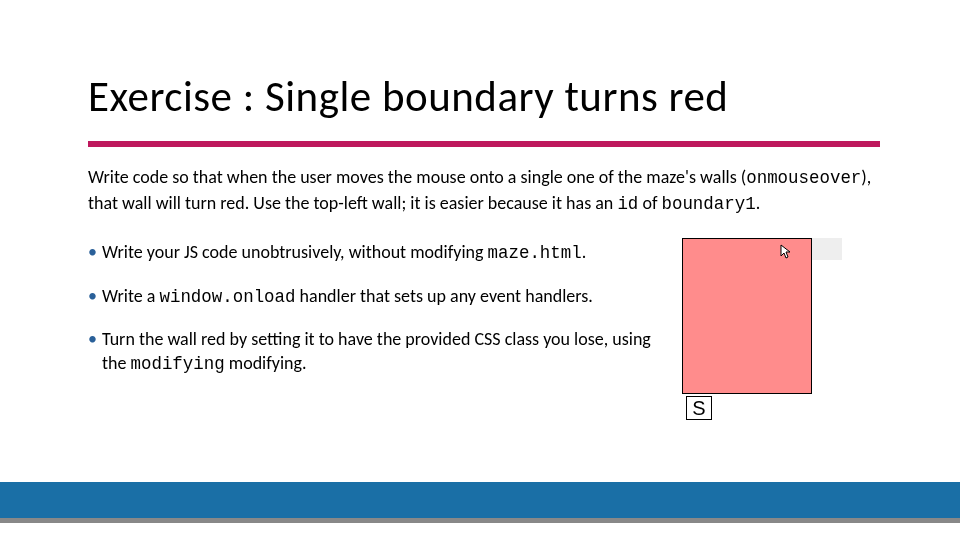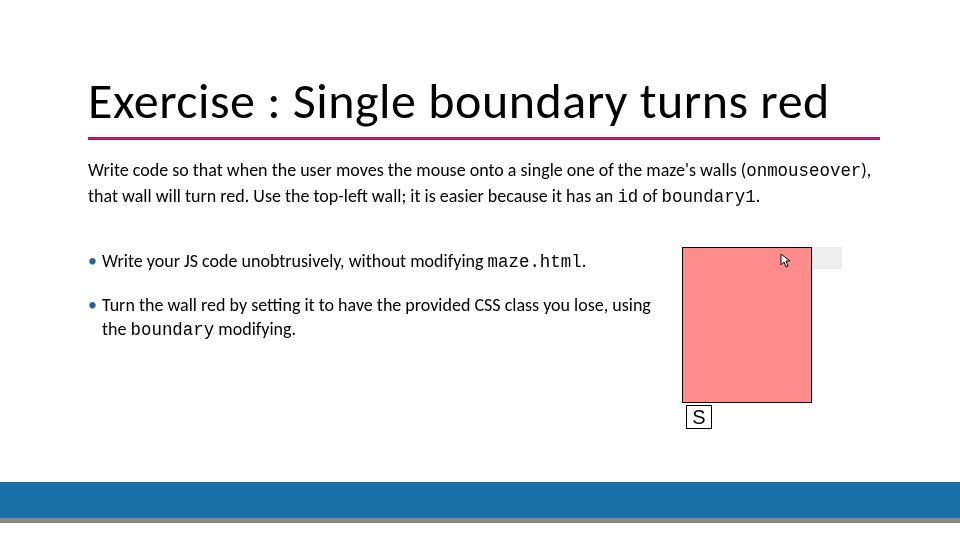--- a/index.html
+++ b/index.html
@@ -1,19 +1,19 @@
 <!DOCTYPE html>
 <html><head>
 <meta charset="utf-8">
 <style>
   * { box-sizing: border-box; margin: 0; padding: 0; }
   html, body { width: 960px; height: 540px; font-family: "Segoe UI", "Calibri", Arial, sans-serif; background: #fff; color: #000; overflow: hidden; }
   .slide { position: relative; width: 960px; height: 540px; padding: 70px 80px 0 88px; }
-  .title { font-size: 50px; font-weight: 400; letter-spacing: 0.5px; color: #000; padding-bottom: 6px; border-bottom: 3px solid #be185d; margin-bottom: 18px; }
-  .intro { font-size: 18px; line-height: 1.35; margin-bottom: 40px; max-width: 790px; }
+  .title { font-size: 43px; font-weight: 400; letter-spacing: 0.5px; color: #000; padding-bottom: 18px; border-bottom: 6px solid #be185d; margin-bottom: 18px; }
+  .intro { font-size: 18px; line-height: 1.35; margin-bottom: 24px; max-width: 790px; }
   code, .mono { font-family: "Courier New", Courier, monospace; font-size: 0.97em; }
   .content-row { display: flex; gap: 24px; align-items: flex-start; }
   .bullets { flex: 1; max-width: 570px; }
   .bullets li { list-style: none; font-size: 18px; line-height: 1.35; margin-bottom: 18px; padding-left: 14px; position: relative; }
   .bullets li::before { content: "•"; position: absolute; left: 0; top: 0; color: #2a6099; font-size: 18px; }
   .figure { width: 160px; height: 184px; background: #eeeeee; position: relative; flex-shrink: 0; margin-top: -2px; }
   .fig-red { position: absolute; left: 0; top: 0; width: 130px; height: 156px; background: #ff8c8c; border: 1px solid #000; }
   .fig-whitebar { position: absolute; left: 130px; top: 22px; width: 30px; height: 134px; background: #fff; }
   .fig-bottom { position: absolute; left: 0; top: 156px; width: 160px; height: 28px; background: #fff; }
   .fig-s { position: absolute; left: 4px; top: 158px; width: 26px; height: 24px; border: 1px solid #000; background: #fff; font-family: Arial, sans-serif; font-size: 20px; line-height: 22px; text-align: center; }
@@ -31,21 +31,24 @@
   <p class="intro">
     <span>Write code so that when the user moves the mouse onto a single one of the maze's walls (</span><code class="mono">onmouseover</code><span>), that wall will turn red. Use the top-left wall; it is easier because it has an </span><code class="mono">id</code><span> of </span><code class="mono">boundary1</code><span>.</span>
   </p>
 
   <div class="content-row">
     <ul class="bullets">
       <li>
         <span>Write your JS code unobtrusively, without modifying </span><code class="mono">maze.html</code><span>.</span>
       </li>
       <li>
-        <span>Turn the wall red by setting it to have the provided CSS class you lose, using the </span><code class="mono">boundary</code><span> modifying.</span>
+        <span>Write a </span><code class="mono">window.onload</code><span> handler that sets up any event handlers.</span>
+      </li>
+      <li>
+        <span>Turn the wall red by setting it to have the provided CSS class you lose, using the </span><code class="mono">modifying</code><span> modifying.</span>
       </li>
     </ul>
 
     <div class="figure">
       <div class="fig-red"></div>
       <div class="fig-whitebar"></div>
       <div class="fig-bottom"></div>
       <div class="fig-s">S</div>
       <svg class="fig-cursor" viewBox="0 0 12 16">
         <path d="M1 1 L1 12 L4 9 L6 14 L8 13 L6 8 L10 8 Z" fill="#fff" stroke="#000" stroke-width="1"></path>

